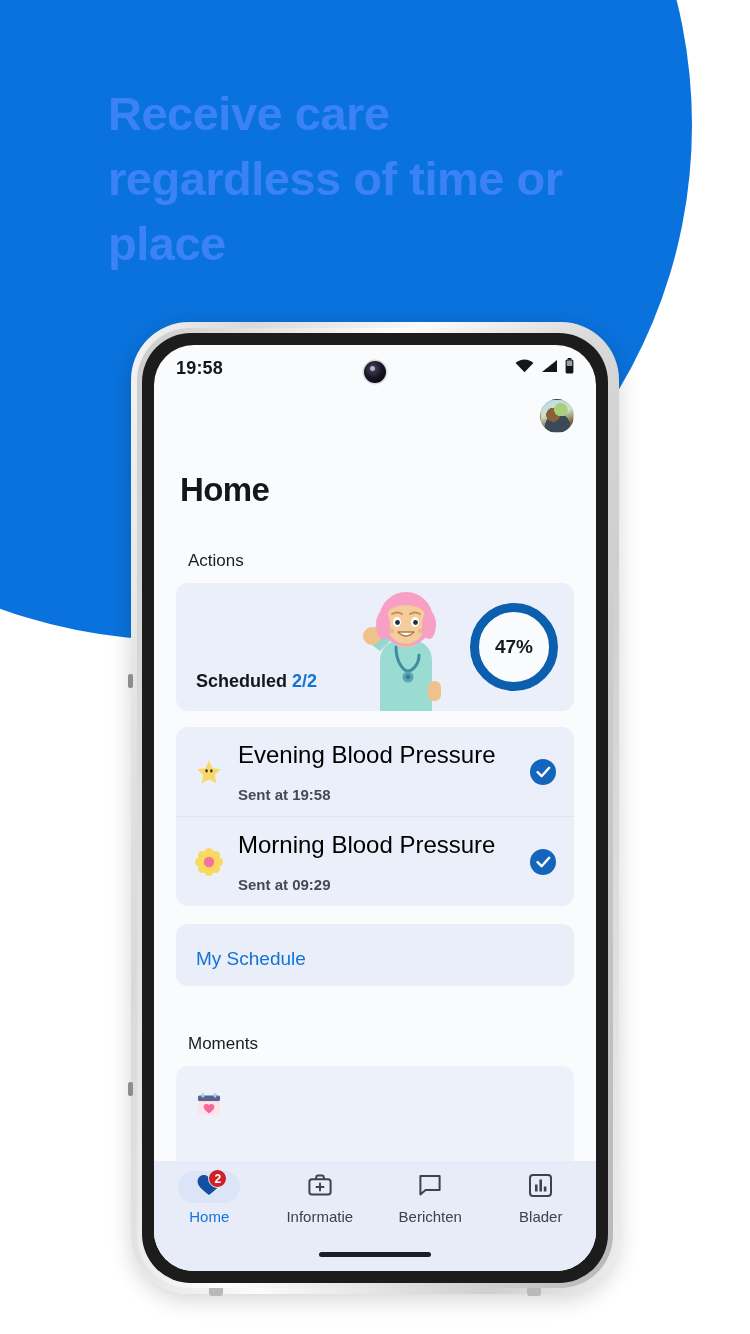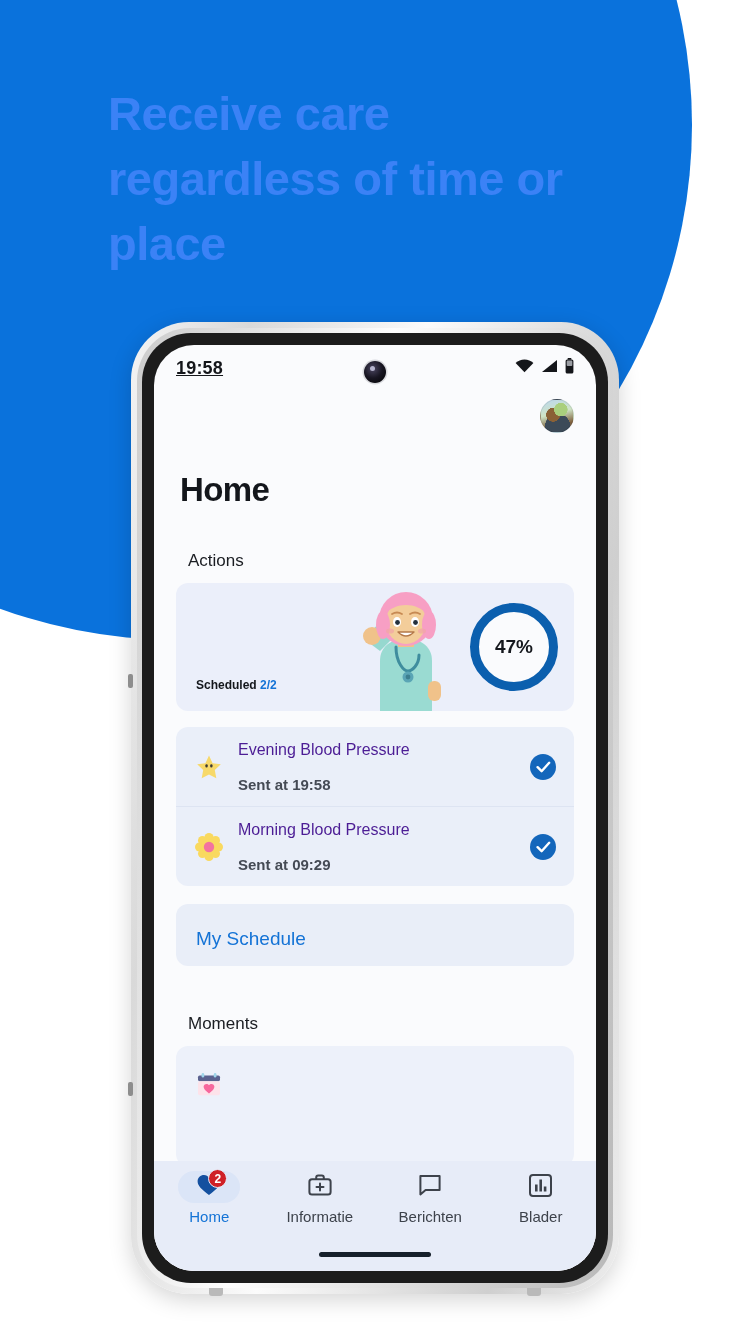--- a/index.html
+++ b/index.html
@@ -88,21 +88,21 @@
   }
 
   
   .statusbar{
     position:relative;
     height:46px;
     display:flex; align-items:center;
     padding:0 22px;
     color:#14161a;
   }
-  .sb-time{ font-size:18px; font-weight:bold; letter-spacing:.2px;text-decoration:underline; }
+  .sb-time{ font-size:18px; font-weight:bold; letter-spacing:.2px; }
   .sb-icons{ margin-left:auto; display:flex; align-items:center; gap:7px; }
 
   
   .app-body{
     position:absolute; left:0; right:0; top:46px; bottom:0;
     background:#fafbfd;
   }
   .avatar-row{ display:flex; justify-content:flex-end; padding:8px 22px 0 0; }
   .avatar{
     width:34px; height:34px; border-radius:50%;
@@ -128,21 +128,21 @@
   .progress-card{
     margin:0 22px;
     height:128px;
     background:#ebeffa;
     border-radius:12px;
     position:relative;
     overflow:hidden;
   }
   .scheduled-line{
     position:absolute; left:20px; bottom:19px;
-    font-size:12px; font-weight:bold; color:#13161b;
+    font-size:18px; font-weight:bold; color:#13161b;
   }
   .scheduled-count{ color:#1473d6; }
 
   
   .nurse{ position:absolute; right:112px; bottom:0; width:112px; height:122px; }
   .ring-wrap{
     position:absolute; right:16px; top:50%; transform:translateY(-50%);
     width:88px; height:88px;
   }
   .ring{
@@ -161,21 +161,21 @@
   }
   .task-row{
     display:flex; align-items:center;
     padding:13px 18px;
     gap:14px;
     min-height:76px;
   }
   .task-row + .task-row{ border-top:1px solid #dde4f2; }
   .task-emoji{ width:30px; flex:0 0 30px; display:flex; justify-content:center; }
   .task-text{ flex:1; min-width:0; }
-  .task-title{ font-size:16px; color:#4c1d95; line-height:1.25; }
+  .task-title{ font-size:24px; color:#000000; line-height:1.25; }
   .task-sub{ font-size:15px; color:#444a54; margin-top:16px;font-weight:bold; }
   .check{
     width:26px; height:26px; border-radius:50%;
     background:#1366bb;
     display:flex; align-items:center; justify-content:center;
     flex:0 0 26px;
   }
   .check svg{ display:block; }
 
   

